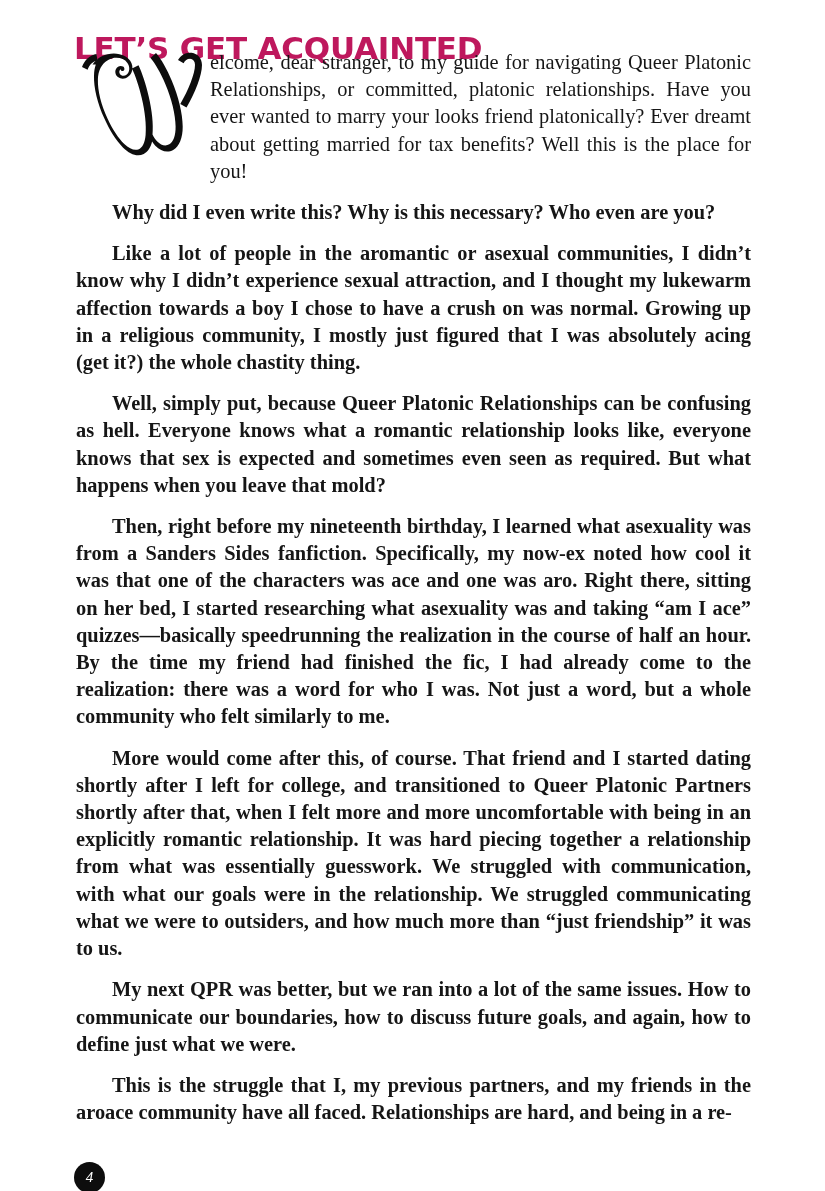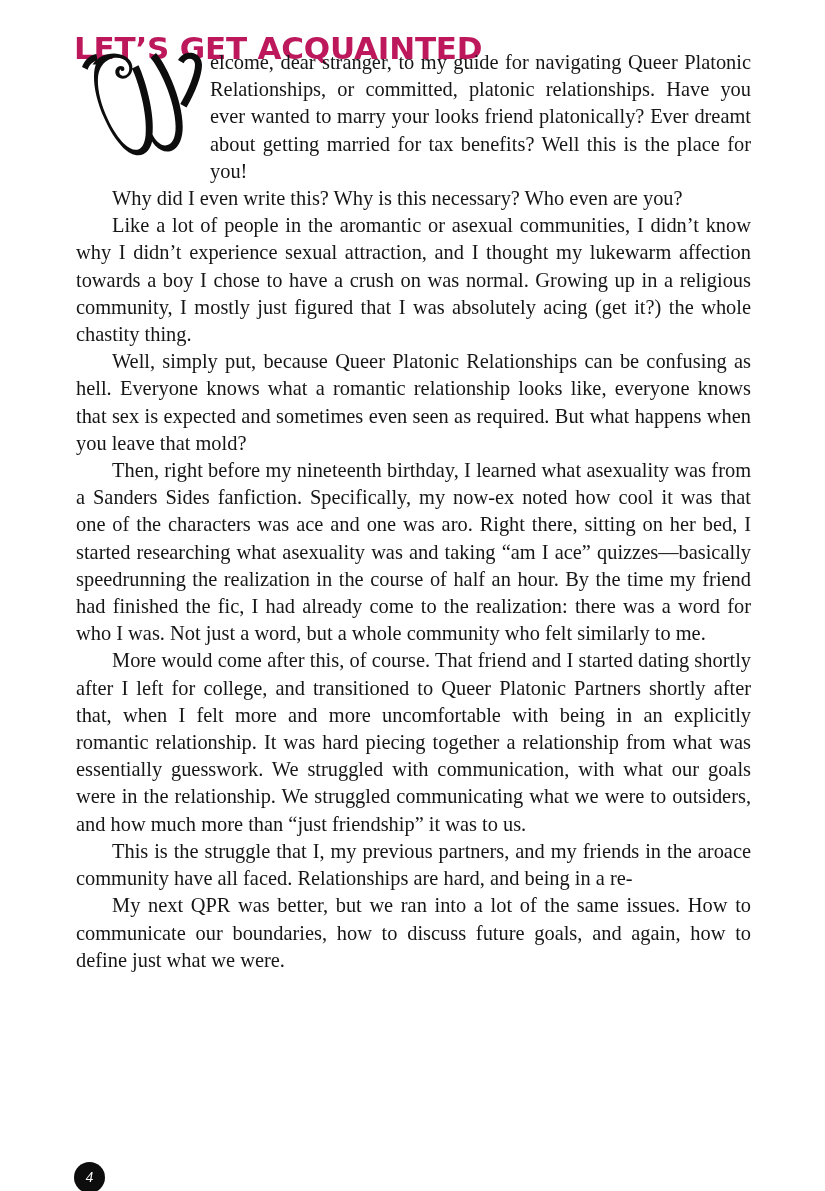--- a/index.html
+++ b/index.html
@@ -51,21 +51,22 @@
     margin: 0;
     font-size: 20.4px;
     line-height: 27.2px;
     text-align: justify;
     text-justify: inter-word;
     hyphens: manual;
     -webkit-hyphens: manual;
     color: #161616;
   }
   .para + .para {
-    margin-top: 0px;
+    margin-top: 14px;
+    font-weight: bold;
   }
   .para.indent {
     text-indent: 36px;
   }
 
   
   .dropcap-wrap {
     float: left;
     width: 136px;
     height: 112px;
@@ -183,23 +184,23 @@
     <p class="para indent">Why did I even write this? Why is this necessary? Who even are you?</p>
 
     <p class="para indent">Like a lot of people in the aromantic or asexual communities, I didn’t know why I didn’t experience sexual attraction, and I thought my lukewarm affection towards a boy I chose to have a crush on was normal. Growing up in a religious community, I mostly just figured that I was absolutely acing (get it?) the whole chastity thing.</p>
 
     <p class="para indent">Well, simply put, because Queer Platonic Relationships can be confusing as hell. Everyone knows what a romantic relationship looks like, everyone knows that sex is expected and sometimes even seen as required. But what happens when you leave that mold?</p>
 
     <p class="para indent">Then, right before my nineteenth birthday, I learned what asexuality was from a Sanders Sides fanfiction. Specifically, my now-ex noted how cool it was that one of the characters was ace and one was aro. Right there, sitting on her bed, I started researching what asexuality was and taking “am I ace” quizzes—basically speedrunning the realization in the course of half an hour. By the time my friend had finished the fic, I had already come to the realization: there was a word for who I was. Not just a word, but a whole community who felt similarly to me.</p>
 
     <p class="para indent">More would come after this, of course. That friend and I started dating shortly after I left for college, and transitioned to Queer Platonic Partners shortly after that, when I felt more and more uncomfortable with being in an explicitly romantic relationship. It was hard piecing together a relationship from what was essentially guesswork. We struggled with communication, with what our goals were in the relationship. We struggled communicating what we were to outsiders, and how much more than “just friendship” it was to us.</p>
 
+    <p class="para indent">My next QPR was better, but we ran into a lot of the same issues. How to communicate our boundaries, how to discuss future goals, and again, how to define just what we were.</p>
+
     <p class="para indent">This is the struggle that I, my previous partners, and my friends in the aroace community have all faced. Relationships are hard, and being in a re-</p>
-
-    <p class="para indent">My next QPR was better, but we ran into a lot of the same issues. How to communicate our boundaries, how to discuss future goals, and again, how to define just what we were.</p>
 
   </div>
 
   <div class="page-number">
     <span>4</span>
   </div>
 
 </div>
 
 </body></html>

